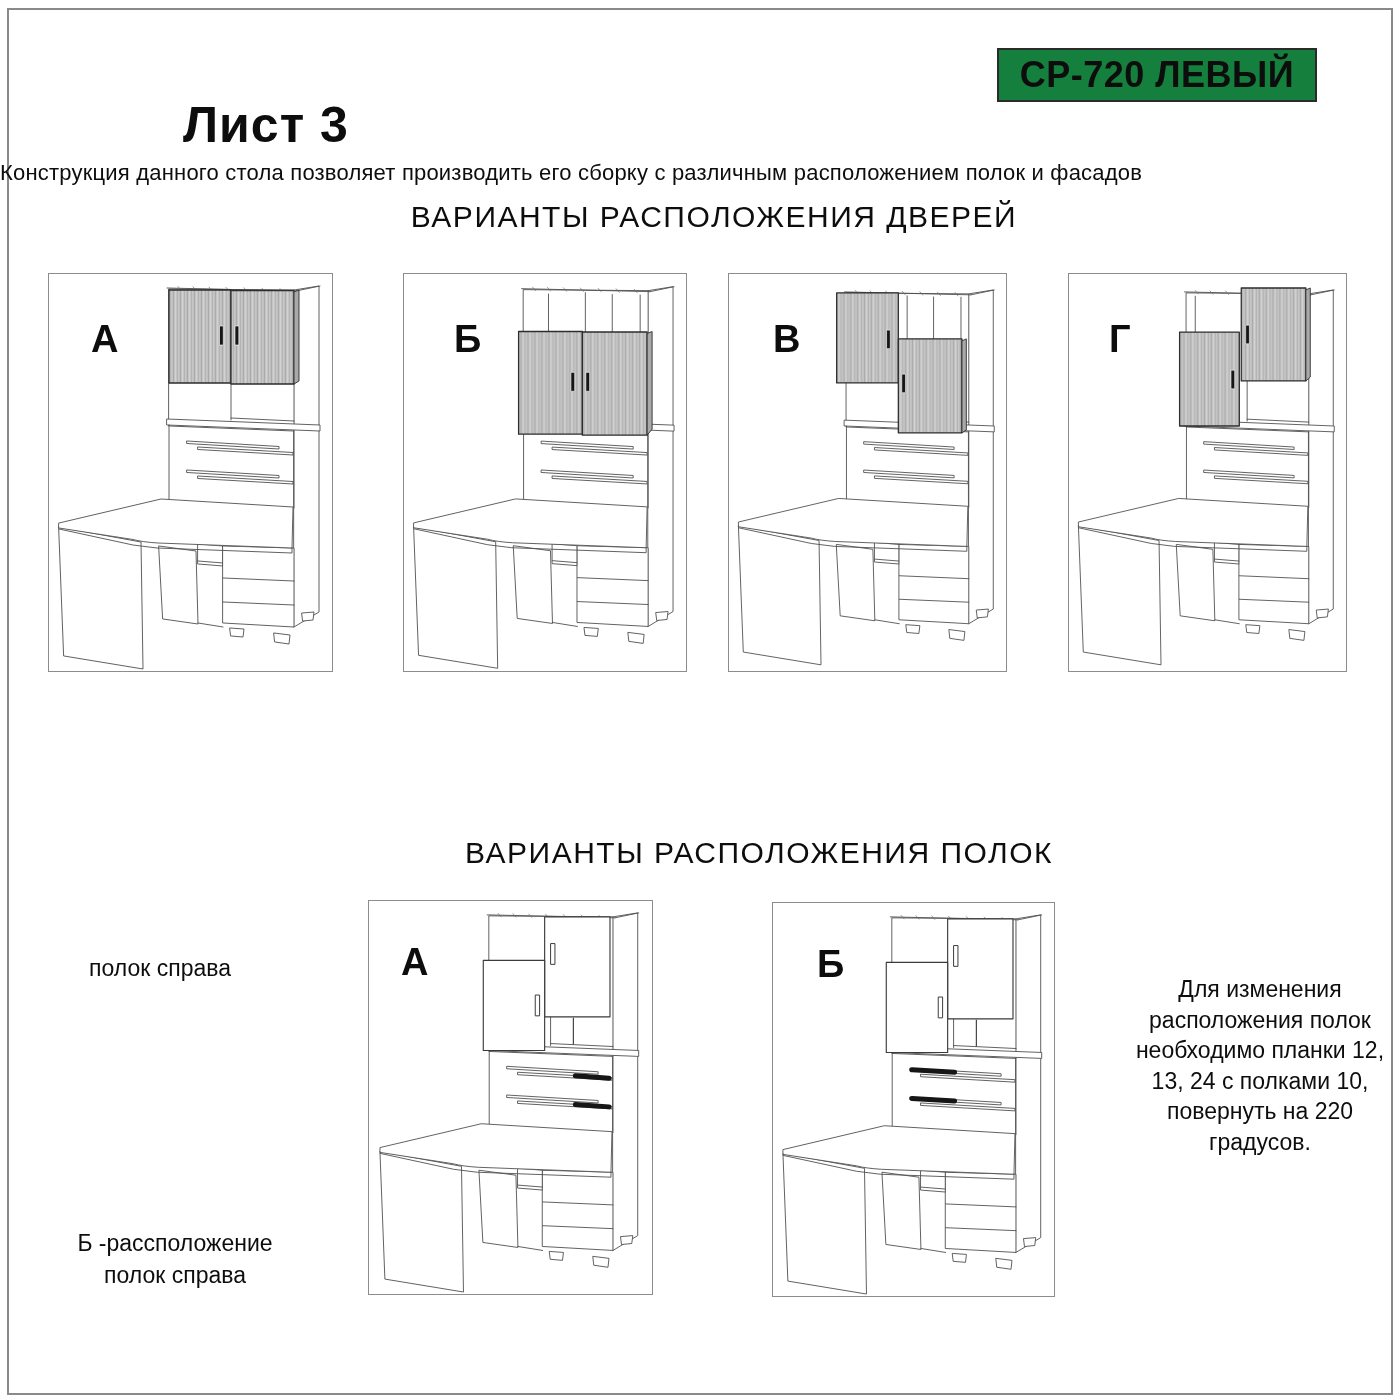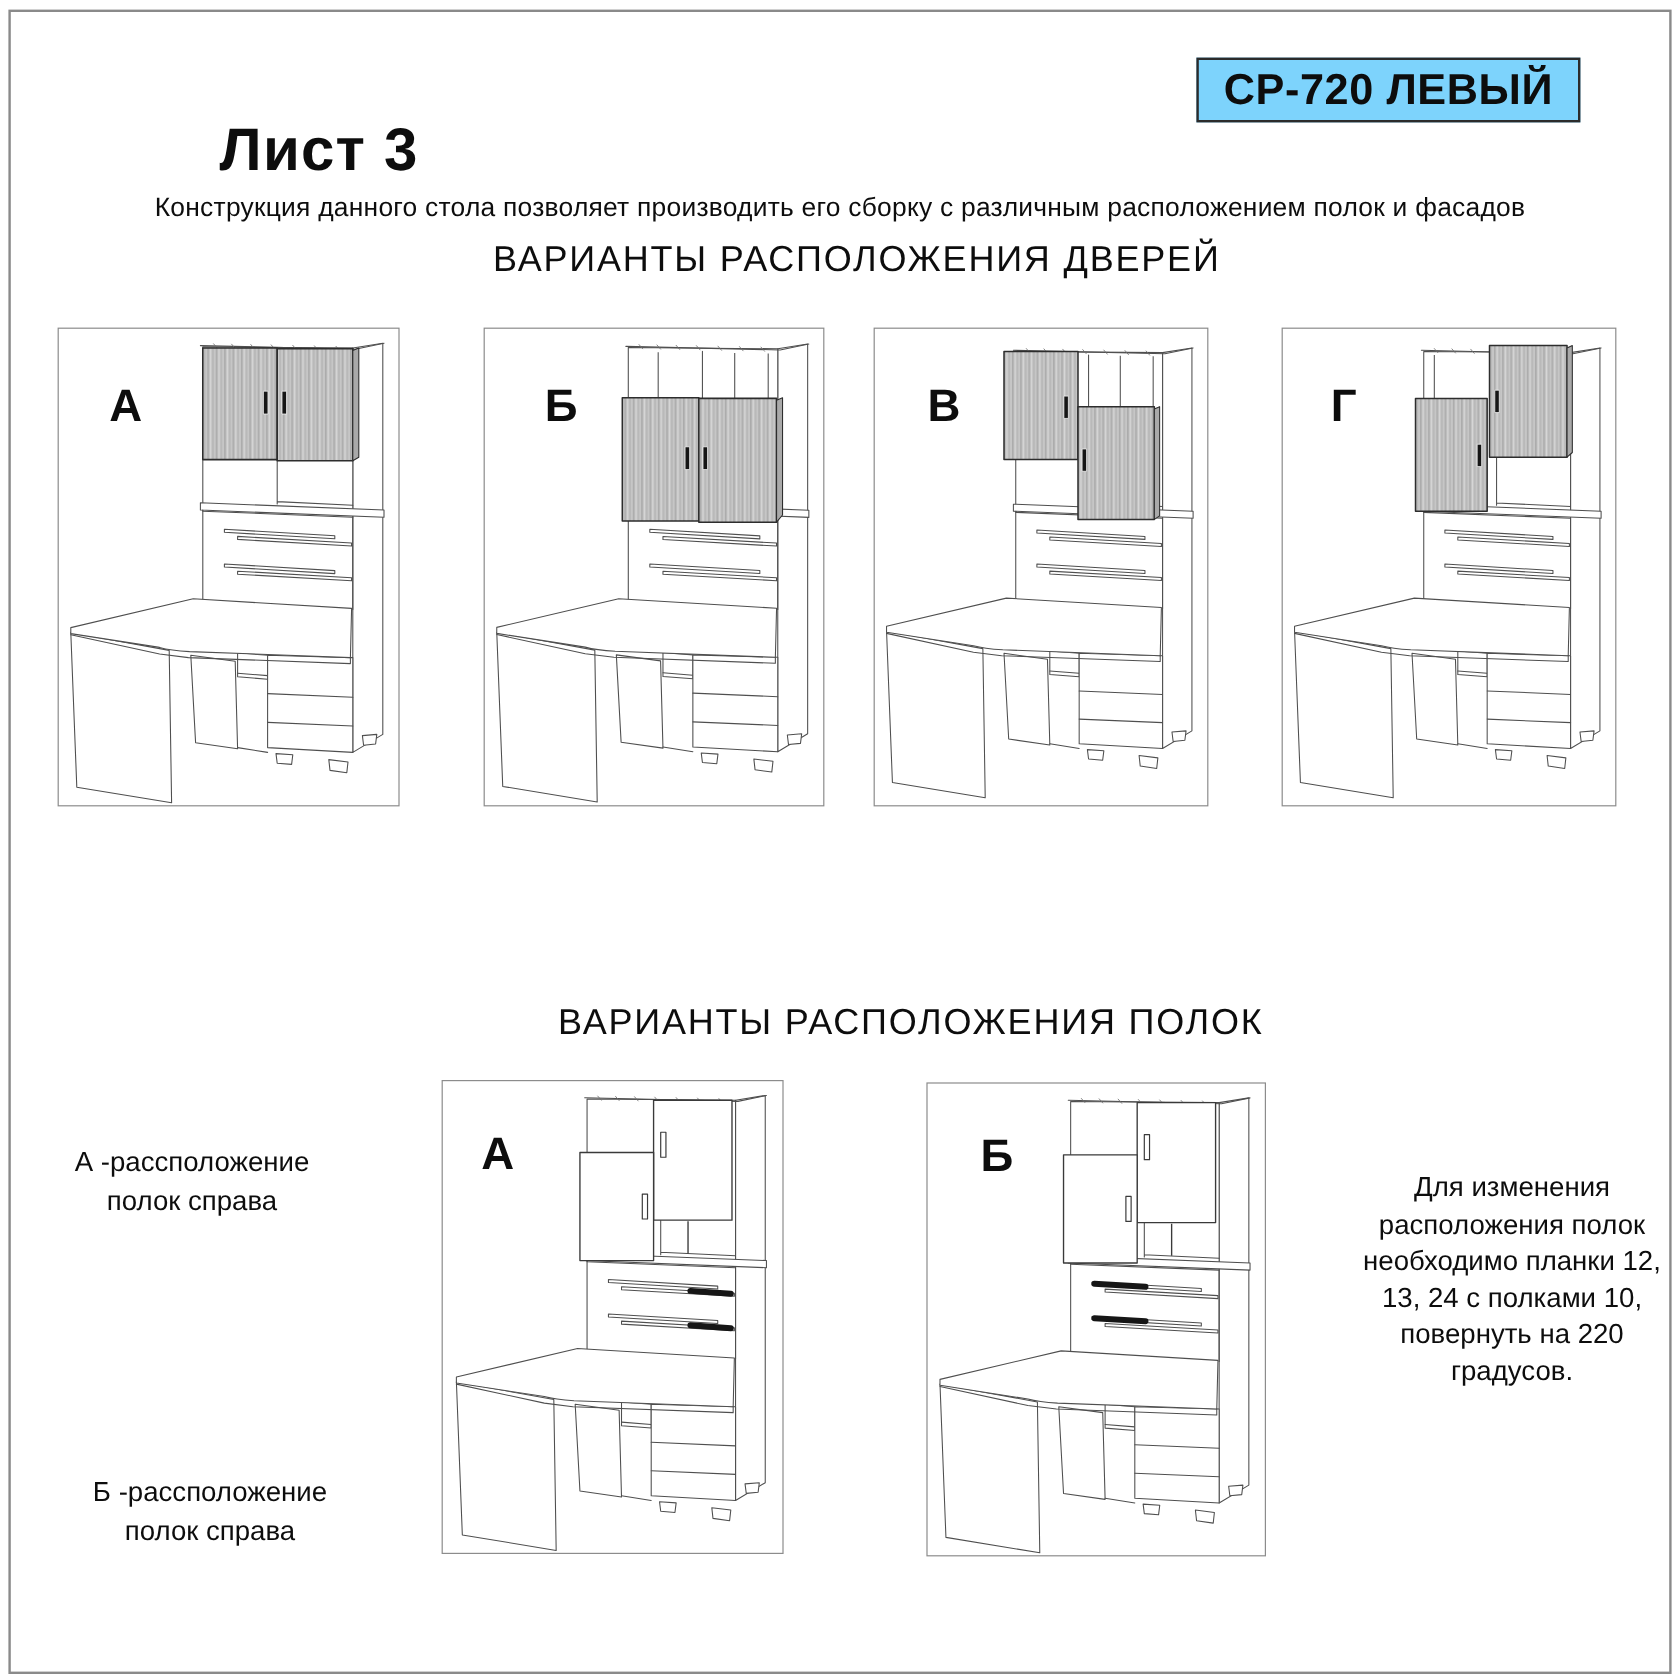--- a/index.html
+++ b/index.html
@@ -5,23 +5,23 @@
   html,body { margin:0; padding:0; }
   body {
     width:1400px; height:1400px; position:relative; background:#ffffff;
     font-family:"Liberation Sans", sans-serif; color:#0d0d0d; overflow:hidden;
   }
   .page-border { position:absolute; left:7px; top:8px; right:7px; bottom:5px;
     border:2px solid #8a8a8a; pointer-events:none; }
   .sheet-title { position:absolute; left:183px; top:56px; font-size:50px;
     font-weight:bold; letter-spacing:1px;margin-top:40px; }
   .model-badge { position:absolute; left:997px; top:48px; width:316px; height:50px;
-    border:2px solid #2b2b2b; background:#7dd3fc; display:flex; align-items:center;
+    border:2px solid #2b2b2b; background:#15803d; display:flex; align-items:center;
     justify-content:center; font-size:36px; font-weight:bold; letter-spacing:0.5px; }
-  .intro { position:absolute; left:0; top:160px; width:1400px; text-align:center;
+  .intro { position:absolute; left:0; top:160px; width:1400px; text-align:left;
     font-size:22px; letter-spacing:0.2px; }
   .section-heading { position:absolute; left:14px; width:1400px; text-align:center;
     font-size:30px; font-weight:normal; letter-spacing:1.5px; }
   .heading-doors { top:200px; }
   .heading-shelves { top:836px;padding-left:45px; }
   .panel { position:absolute; border:1px solid #8c8c8c; background:#fff; }
   .panel svg { display:block; width:100%; height:100%; }
   .variant-letter { position:absolute; font-size:38px; font-weight:bold; line-height:1; }
   .top-letter { left:42px; top:46px; }
   .bottom-letter { left:32px; top:42px; }
@@ -170,21 +170,20 @@
         <rect x="183.5" y="61" width="3.8" height="19" fill="#161616" stroke="#ffffff" stroke-width="0.6"></rect>
         <rect x="168.5" y="107" width="3.8" height="19" fill="#161616" stroke="#ffffff" stroke-width="0.6"></rect>
       </g>
     </g>
   </svg>
 </div>
 
 <div class="section-heading heading-shelves">ВАРИАНТЫ РАСПОЛОЖЕНИЯ ПОЛОК</div>
 
 <div class="caption caption-a">
-  <div>А -рассположение</div>
   <div>полок справа</div>
 </div>
 
 <div class="caption caption-b">
   <div>Б -рассположение</div>
   <div>полок  справа</div>
 </div>
 
 <div class="panel" style="left:368px;top:900px;width:283px;height:393px">
   <span class="variant-letter bottom-letter">А</span>

